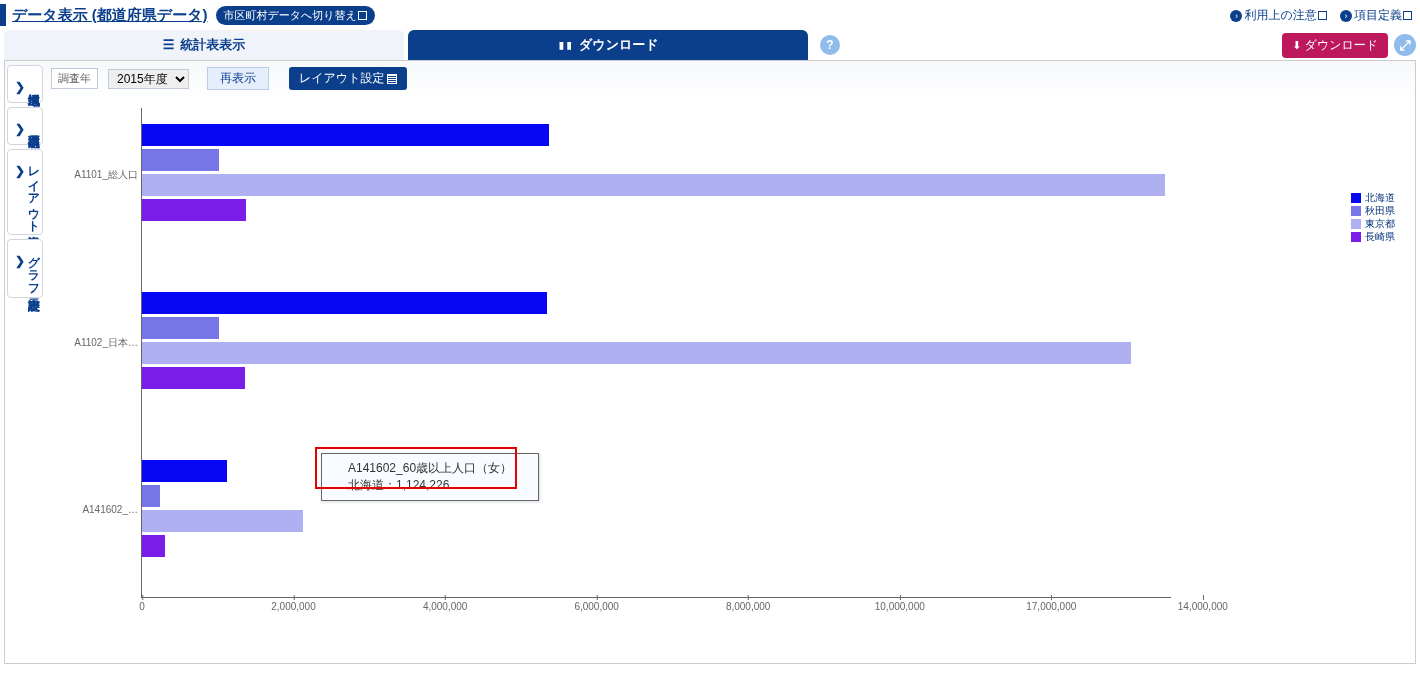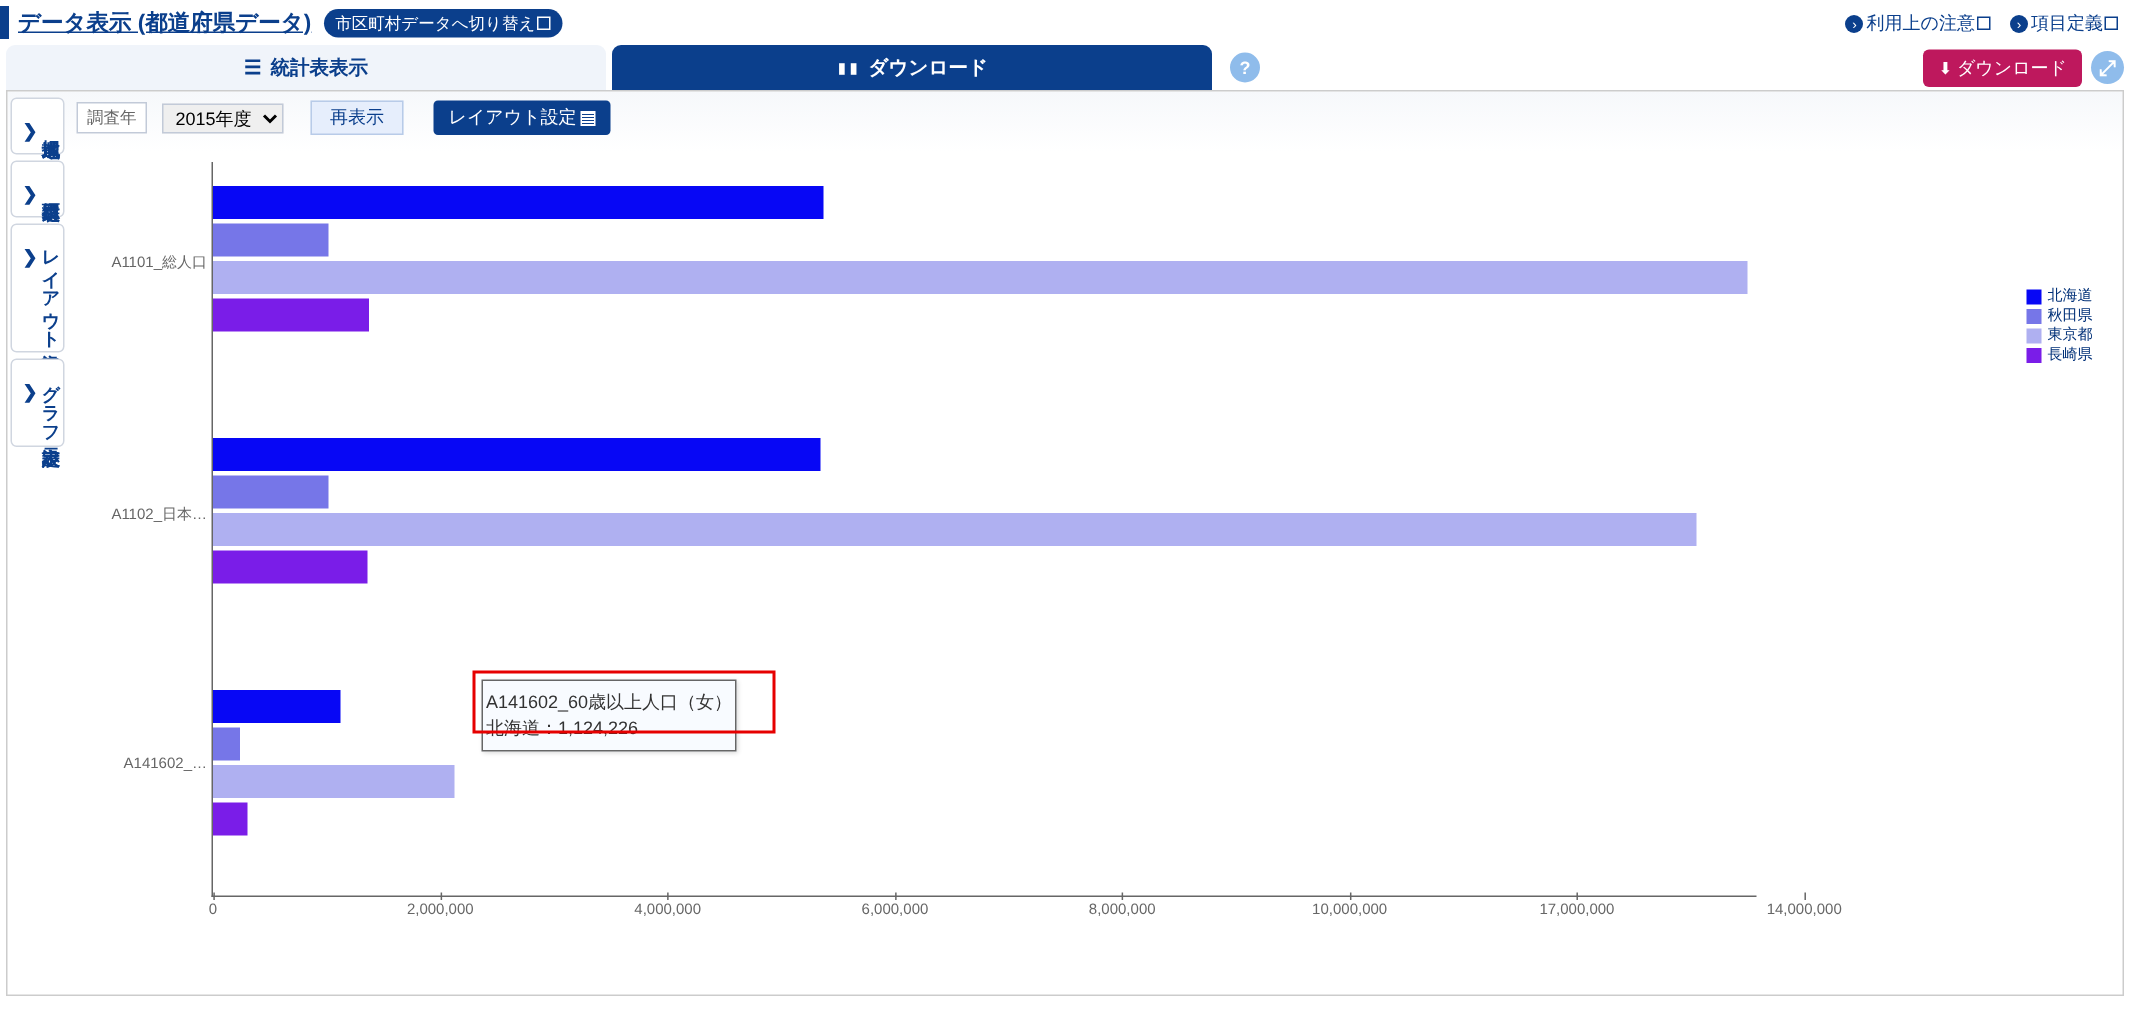--- a/index.html
+++ b/index.html
@@ -51,21 +51,21 @@
   .c2 { background:#afb0f1; }
   .c3 { background:#7a1de8; }
   .ylab { position:absolute; right:100%; font-size:10px; color:#666; white-space:nowrap; padding-right:4px; }
   .ticks { position:absolute; left:0; bottom:-18px; width:1030px; height:14px; }
   .tick { position:absolute; font-size:10px; color:#666; transform:translateX(-50%); }
   .tick::before { content:""; position:absolute; left:50%; top:-6px; width:1px; height:5px; background:#666; }
   .legend { position:absolute; right:20px; top:130px; font-size:10px; }
   .leg-row { display:flex; align-items:center; gap:4px; line-height:13px; }
   .leg-sw { width:10px; height:10px; }
   
-  .tooltip { position:absolute; background:#f8fbff; border:1px solid #666; padding:6px 2px; font-size:12px; color:#333; white-space:nowrap; box-shadow:1px 1px 3px rgba(0,0,0,.15); }
+  .tooltip { position:absolute; background:#f8fbff; border:1px solid #666; padding:6px 26px; font-size:12px; color:#333; white-space:nowrap; box-shadow:1px 1px 3px rgba(0,0,0,.15); }
   .tt-hilite { position:absolute; border:2px solid #e60000; pointer-events:none; }
 </style>
 </head>
 <body>
 
 <div class="wrap">
 
   <div class="hdr">
     <div class="hdr-left">
       <div class="hdr-bar"></div>

